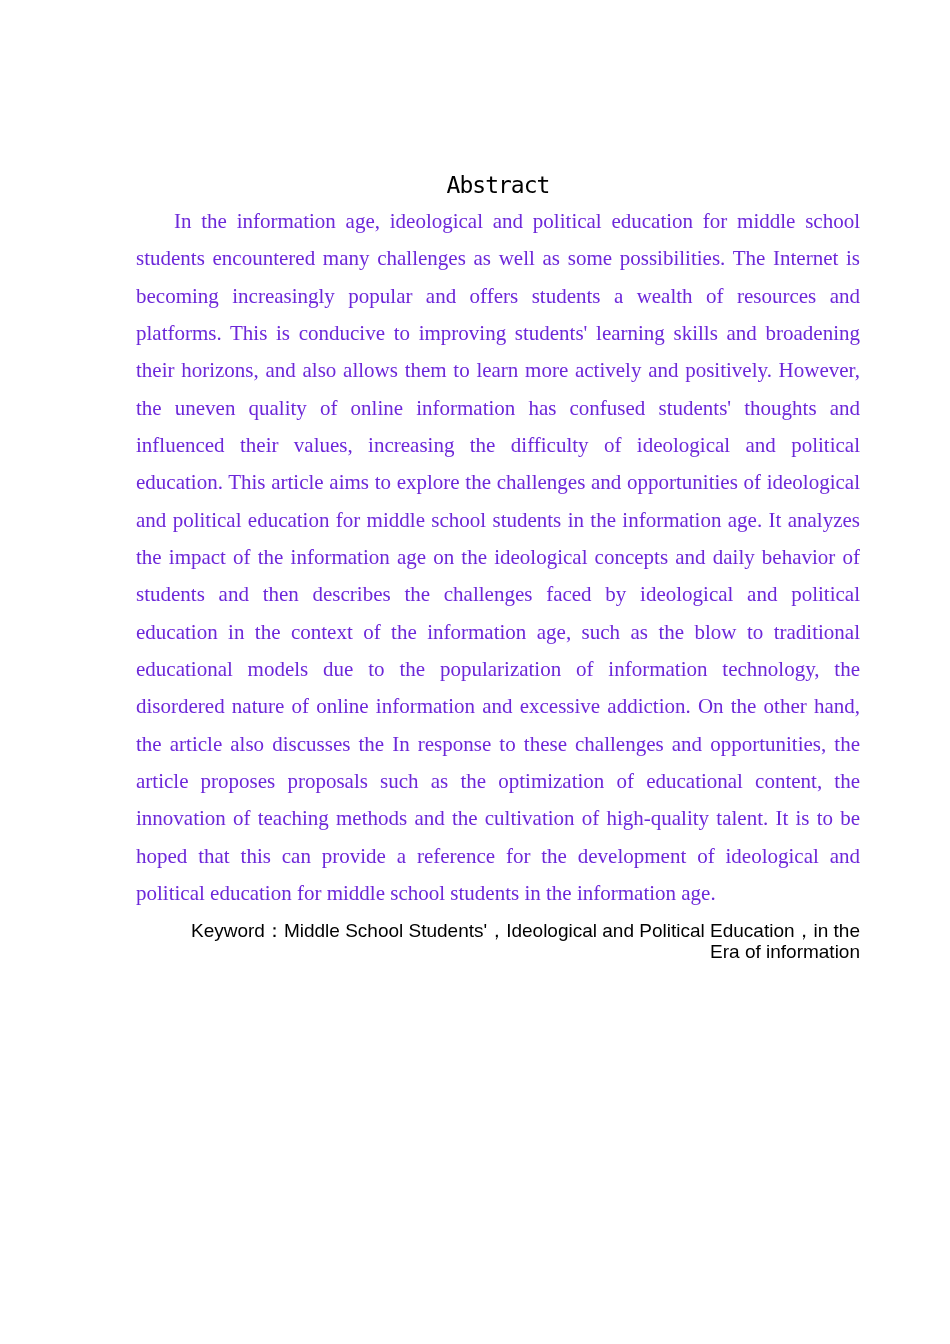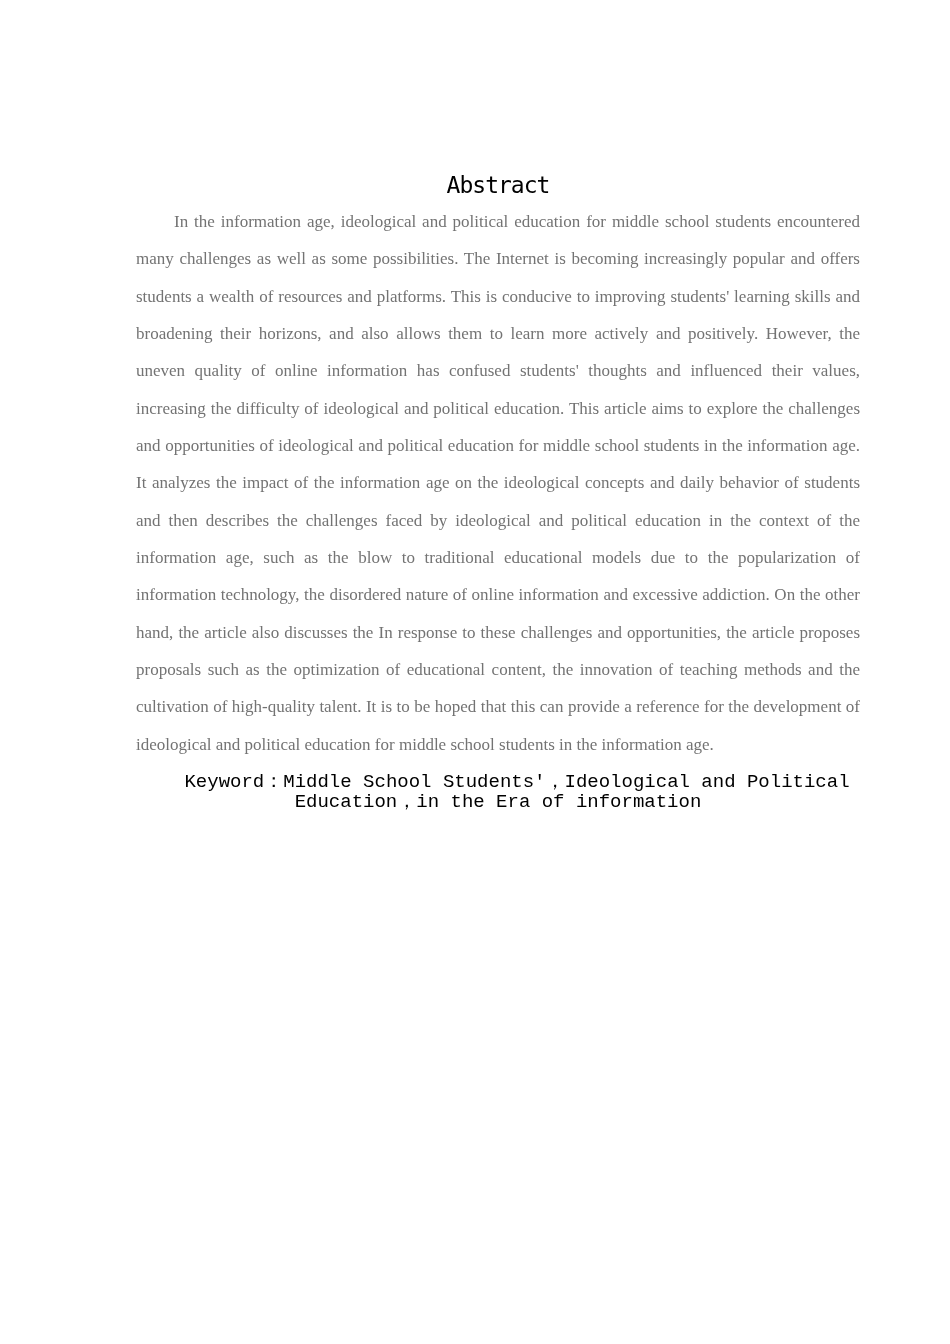--- a/index.html
+++ b/index.html
@@ -27,32 +27,32 @@
     font-size: 23px;
     font-weight: 500;
     line-height: 28px;
     letter-spacing: -1px;
     text-align: center;
     color: #000000;
   }
   .abstract {
     margin: 4px 0 0 0;
     font-family: "Liberation Serif", "DejaVu Serif", serif;
-    font-size: 17px;
+    font-size: 21px;
     line-height: 37.33px;
     text-align: justify;
     text-indent: 38px;
-    color: #737373;
+    color: #6d28d9;
   }
   .keywords {
     margin: 9px 0 0 0;
-    font-family: Liberation Mono, monospace;
+    font-family: Liberation Sans, sans-serif;
     font-size: 19px;
     line-height: 20.5px;
-    text-align: center;
+    text-align: right;
     text-indent: 38px;
     color: #000000;
   }
   .page-number {
     position: absolute;
     left: 385px;
     top: 1237px;
     font-family: Liberation Mono, monospace;
     font-size: 14px;
     line-height: 14px;

